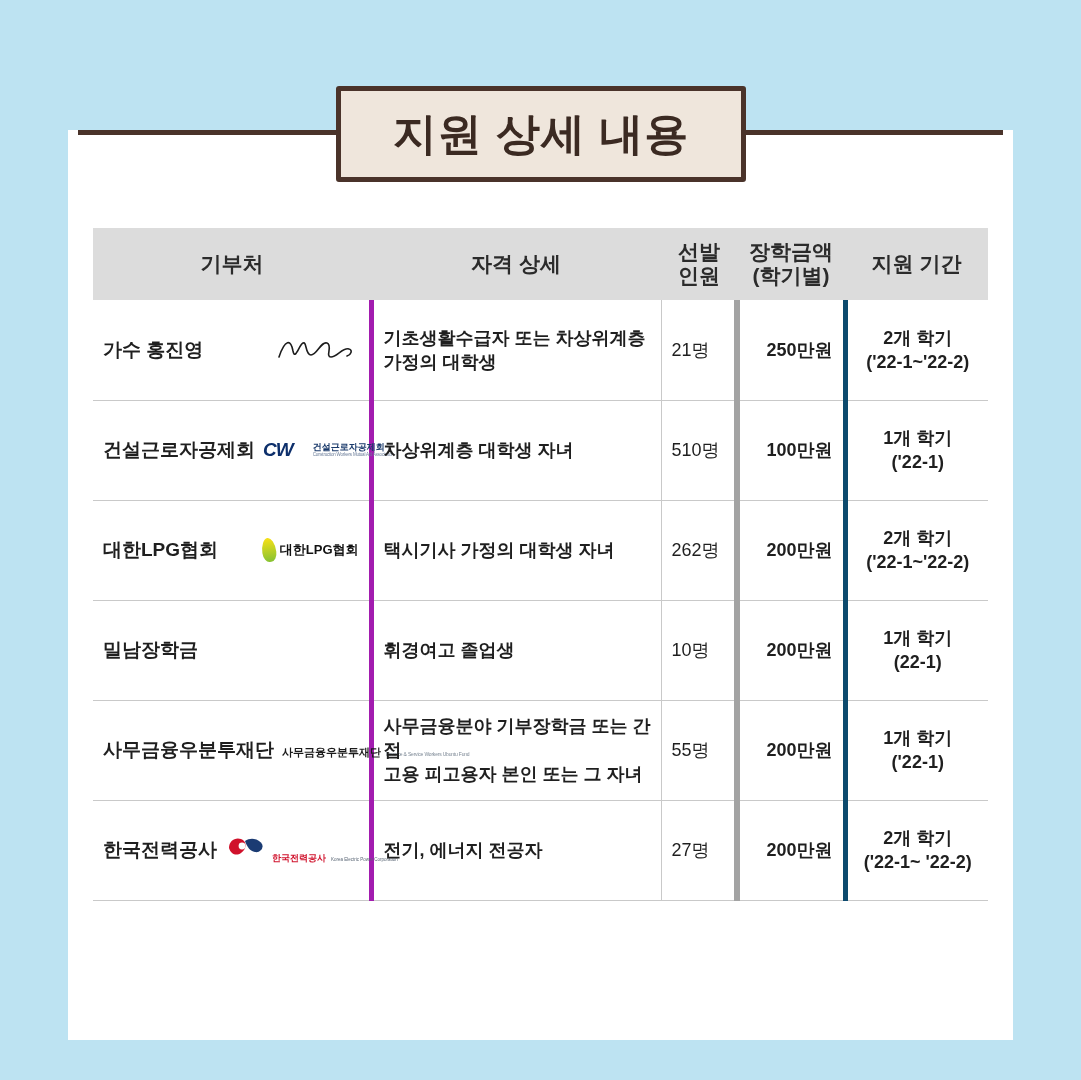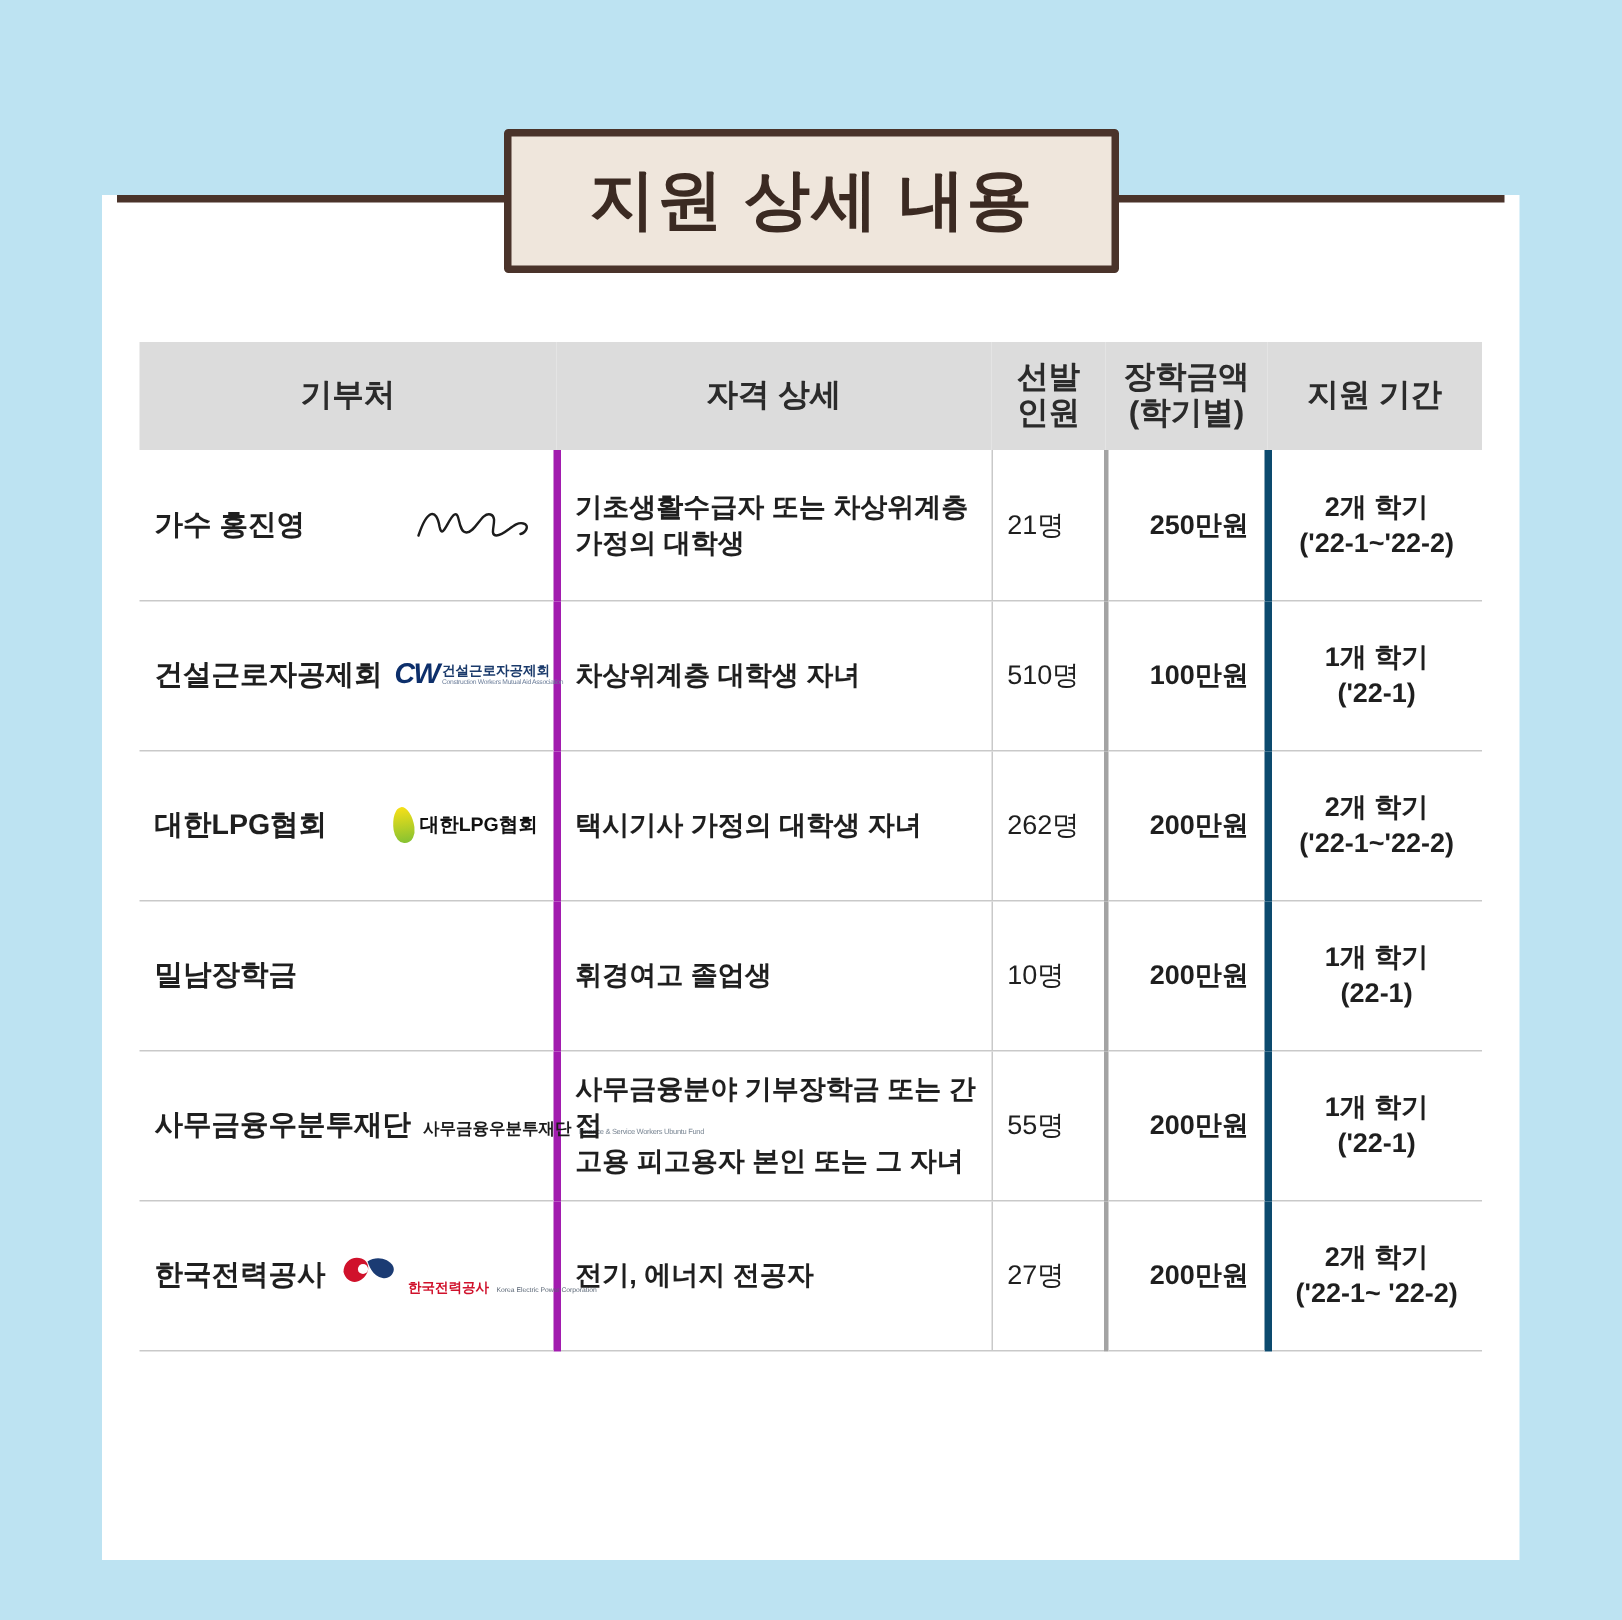--- a/index.html
+++ b/index.html
@@ -143,41 +143,41 @@
     line-height: 1.35;
   }
   td.count-cell {
     border-left: 1px solid #c9c9c9;
     text-align: left;
     padding-right: 14px;
     font-size: 18px;
     font-weight: normal;
   }
   td.amount-cell {
-    border-left: 3px solid #a3a3a3;
+    border-left: 6px solid #a3a3a3;
     text-align: right;
     padding-right: 14px;
     font-size: 18px;
     font-weight: bold;
   }
   td.period-cell {
     border-left: 5px solid #0c4a6e;
     text-align: center;
     font-size: 17px;
     font-weight: bold;
     line-height: 1.35;
   }
   .period-l1 { display: block; }
   .period-l2 { display: block; }
 
   
   .logo-cw {
     display: flex;
     align-items: center;
-    gap: 2px;
+    gap: 20px;
   }
   .logo-cw .mark {
     font-size: 19px;
     font-weight: bold;
     font-style: italic;
     color: #0d2f6b;
     letter-spacing: -1px;
   }
   .logo-cw .txt {
     font-size: 9px;

